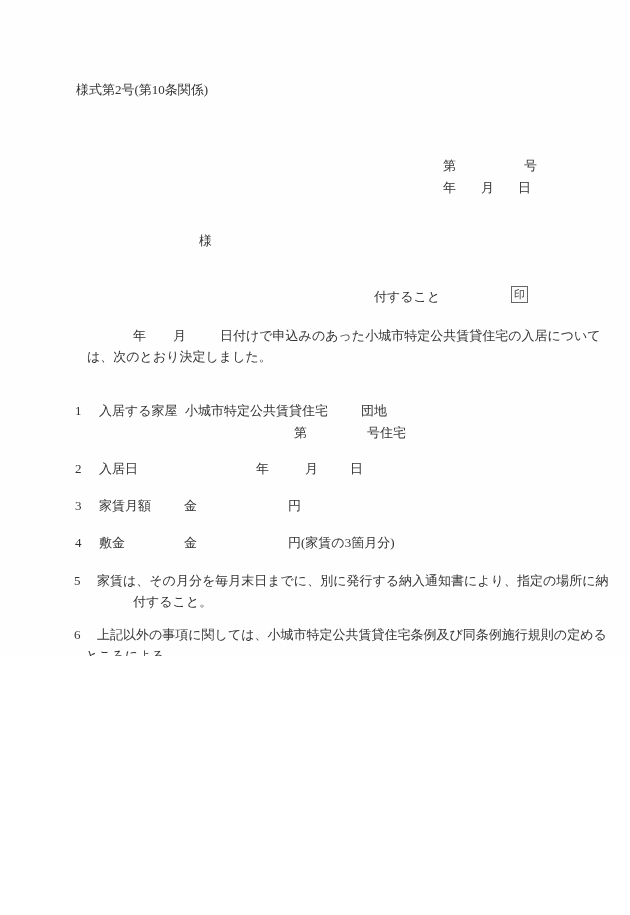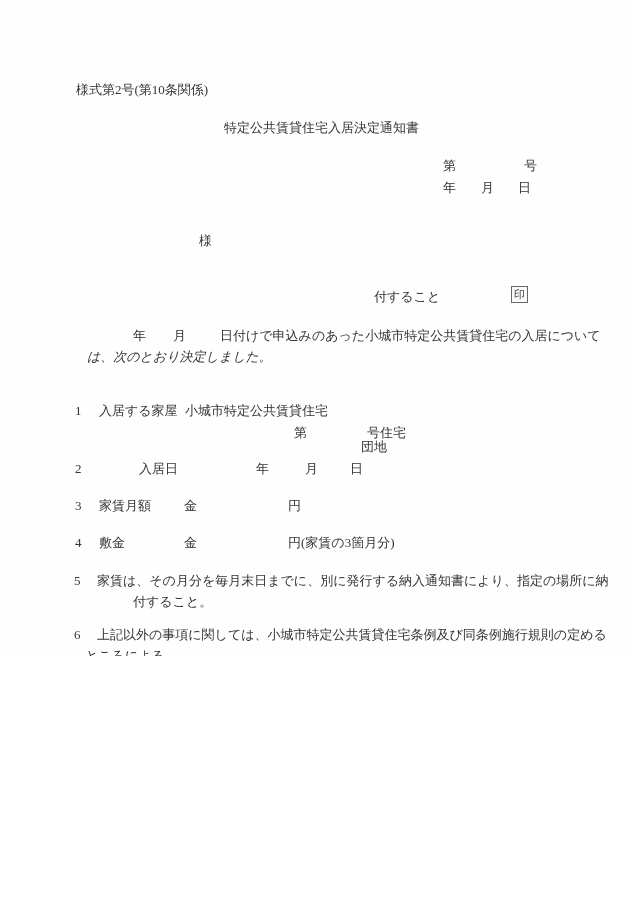--- a/index.html
+++ b/index.html
@@ -36,48 +36,47 @@
     color: #444444;
     background: #fbfbfb;
   }
 </style>
 </head>
 <body>
 
 <div class="page">
 
   <span class="t" style="left:76px; top:81px;">様式第2号(第10条関係)</span>
-  <span class="t" style="left:224px; top:119px;">特定公共賃貸住宅入居決定通知書</span>
 
   <span class="t" style="left:443px; top:157px;">第</span>
   <span class="t" style="left:524px; top:157px;">号</span>
 
   <span class="t" style="left:443px; top:179px;">年</span>
   <span class="t" style="left:481px; top:179px;">月</span>
   <span class="t" style="left:518px; top:179px;">日</span>
 
   <span class="t" style="left:199px; top:232px;">様</span>
 
   <span class="t" style="left:374px; top:288px;">付すること</span>
   <span class="seal-box">印</span>
 
   <span class="t" style="left:133px; top:327px;">年</span>
   <span class="t" style="left:173px; top:327px;">月</span>
   <span class="t" style="left:220px; top:327px;">日付けで申込みのあった小城市特定公共賃貸住宅の入居について</span>
-  <span class="t" style="left:87px; top:348px;font-style:italic;">は、次のとおり決定しました。</span>
+  <span class="t" style="left:87px; top:348px;">は、次のとおり決定しました。</span>
 
   <span class="t" style="left:75px; top:402px;">1</span>
   <span class="t" style="left:99px; top:402px;">入居する家屋</span>
   <span class="t" style="left:185px; top:402px;">小城市特定公共賃貸住宅</span>
-  <span class="t" style="left:361px; top:402px;margin-top:36px;">団地</span>
+  <span class="t" style="left:361px; top:402px;">団地</span>
   <span class="t" style="left:294px; top:424px;">第</span>
   <span class="t" style="left:367px; top:424px;text-align:right;">号住宅</span>
 
   <span class="t" style="left:75px; top:460px;">2</span>
-  <span class="t" style="left:99px; top:460px;margin-left:40px;">入居日</span>
+  <span class="t" style="left:99px; top:460px;">入居日</span>
   <span class="t" style="left:256px; top:460px;">年</span>
   <span class="t" style="left:305px; top:460px;">月</span>
   <span class="t" style="left:350px; top:460px;">日</span>
 
   <span class="t" style="left:75px; top:497px;">3</span>
   <span class="t" style="left:99px; top:497px;">家賃月額</span>
   <span class="t" style="left:184px; top:497px;">金</span>
   <span class="t" style="left:288px; top:497px;">円</span>
 
   <span class="t" style="left:75px; top:534px;">4</span>

